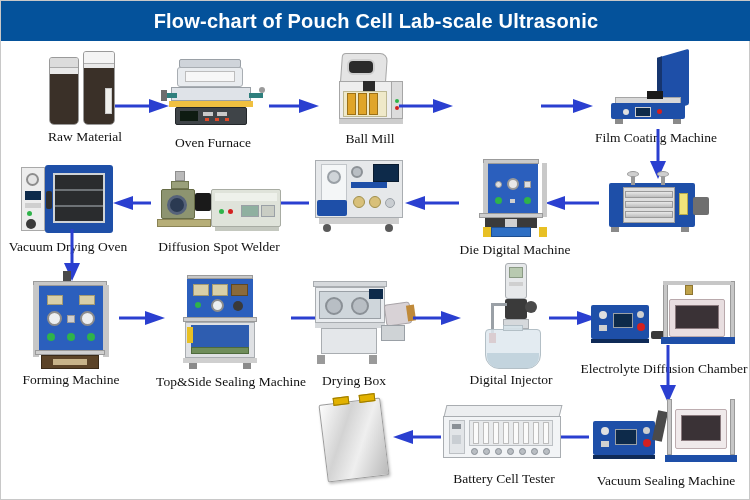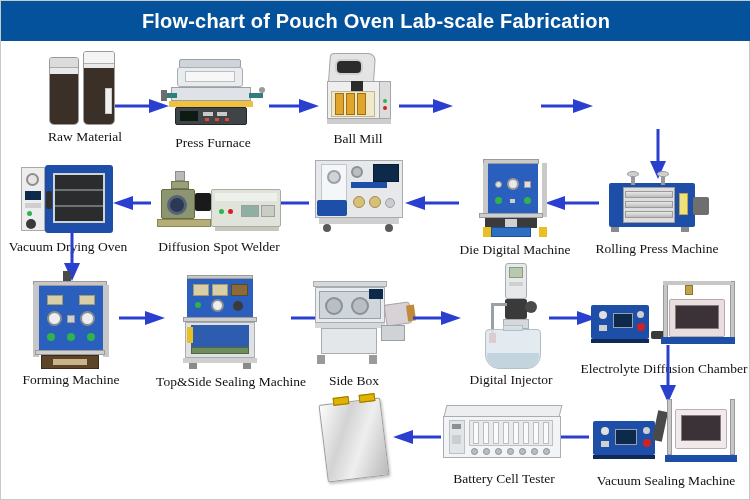--- a/index.html
+++ b/index.html
@@ -73,21 +73,21 @@
     box-shadow:1px 2px 3px rgba(0,0,0,.25);
   }
   .tab{position:absolute;height:6px;background:#e2b200;border:1px solid #9c7c00;}
 </style>
 </head>
 <body>
 
 <div id="root">
 
   <div class="header">
-    <div class="header-title">Flow-chart of Pouch Oven Lab-scale Fabrication</div>
+    <div class="header-title">Flow-chart of Pouch Cell Lab-scale Ultrasonic</div>
   </div>
 
   <div class="node" style="left:38px;top:46px;width:92px;height:92px;">
     <div class="node-img" style="height:78px;">
       <div class="bottle" style="left:10px;top:10px;width:28px;height:66px;">
         <div class="cap" style="height:9px;background:#dcdcdc;border-bottom:1px solid #aaa;"></div>
         <div class="liq" style="height:50px;"></div>
       </div>
       <div class="bottle" style="left:44px;top:4px;width:30px;height:72px;">
         <div class="cap" style="height:11px;background:#f4f4f4;border-bottom:1px solid #b0b0b0;"></div>
@@ -117,31 +117,31 @@
       <div class="pc" style="right:0px;top:30px;width:6px;height:6px;border-radius:50%;background:#9a9a9a;"></div>
       <div class="pc" style="left:8px;top:44px;width:84px;height:6px;background:#f0c040;"></div>
       <div class="pc" style="left:14px;top:50px;width:72px;height:18px;background:#3f4448;border:1px solid #23272a;border-radius:2px;"></div>
       <div class="pc" style="left:19px;top:54px;width:18px;height:10px;background:#0e1b12;"></div>
       <div class="pc" style="left:42px;top:55px;width:10px;height:4px;background:#c9c9c9;"></div>
       <div class="pc" style="left:56px;top:55px;width:10px;height:4px;background:#c9c9c9;"></div>
       <div class="pc" style="left:44px;top:61px;width:4px;height:3px;background:#e04a2a;"></div>
       <div class="pc" style="left:54px;top:61px;width:4px;height:3px;background:#e04a2a;"></div>
       <div class="pc" style="left:64px;top:61px;width:4px;height:3px;background:#e04a2a;"></div>
     </div>
-    <div class="node-label" style="top:78px;">Press Furnace</div>
+    <div class="node-label" style="top:78px;">Oven Furnace</div>
   </div>
 
   <div class="arrow" style="left:268px;top:97px;">
     <svg width="50" height="16" viewBox="0 0 50 16">
       <line x1="0" y1="8" x2="32" y2="8" stroke="#2A3FD0" stroke-width="3"></line>
       <polygon points="30,1 50,8 30,15" fill="#2A3FD0"></polygon>
     </svg>
   </div>
 
-  <div class="node" style="left:320px;top:50px;width:74px;height:90px;">
+  <div class="node" style="left:332px;top:50px;width:74px;height:90px;">
     <div class="node-img" style="height:76px;">
       <div class="pc" style="left:8px;top:2px;width:46px;height:30px;background:#e4e4e4;border:1px solid #a6a6a6;border-radius:4px 8px 2px 2px;transform:skewX(-4deg);"></div>
       <div class="pc" style="left:14px;top:8px;width:28px;height:16px;background:#2b2b2b;border:2px solid #cfcfcf;border-radius:6px;"></div>
       <div class="pc" style="left:6px;top:30px;width:54px;height:38px;background:#eeeeee;border:1px solid #a6a6a6;"></div>
       <div class="pc" style="left:10px;top:40px;width:44px;height:26px;background:#efe9c9;border:1px solid #bdb893;"></div>
       <div class="pc" style="left:14px;top:42px;width:9px;height:22px;background:#e0a52a;border:1px solid #9c7118;"></div>
       <div class="pc" style="left:25px;top:42px;width:9px;height:22px;background:#e0a52a;border:1px solid #9c7118;"></div>
       <div class="pc" style="left:36px;top:42px;width:9px;height:22px;background:#e0a52a;border:1px solid #9c7118;"></div>
       <div class="pc" style="left:30px;top:30px;width:12px;height:10px;background:#2b2b2b;"></div>
       <div class="pc" style="left:58px;top:30px;width:12px;height:38px;background:#dcdcdc;border:1px solid #a6a6a6;"></div>
@@ -160,20 +160,35 @@
   </div>
 
 
   <div class="arrow" style="left:540px;top:97px;">
     <svg width="52" height="16" viewBox="0 0 52 16">
       <line x1="0" y1="8" x2="34" y2="8" stroke="#2A3FD0" stroke-width="3"></line>
       <polygon points="32,1 52,8 32,15" fill="#2A3FD0"></polygon>
     </svg>
   </div>
 
+  <div class="node" style="left:600px;top:52px;width:110px;height:88px;">
+    <div class="node-img" style="height:74px;">
+      <div class="pc blue" style="left:58px;top:0px;width:30px;height:56px;transform:skewY(-16deg);border-radius:2px;"></div>
+      <div class="pc dblue" style="left:56px;top:4px;width:5px;height:52px;transform:skewY(-16deg);"></div>
+      <div class="pc" style="left:14px;top:44px;width:66px;height:7px;background:#d8d8d8;border:1px solid #a5a5a5;"></div>
+      <div class="pc blk" style="left:46px;top:38px;width:16px;height:8px;"></div>
+      <div class="pc blue" style="left:10px;top:50px;width:74px;height:16px;border-radius:2px;"></div>
+      <div class="pc scr" style="left:34px;top:54px;width:16px;height:10px;border:1px solid #cfcfcf;"></div>
+      <div class="pc" style="left:22px;top:56px;width:6px;height:6px;border-radius:50%;background:#e0e0e0;"></div>
+      <div class="pc redb" style="left:56px;top:56px;width:5px;height:5px;"></div>
+      <div class="pc" style="left:14px;top:66px;width:8px;height:5px;background:#8a8a8a;"></div>
+      <div class="pc" style="left:72px;top:66px;width:8px;height:5px;background:#8a8a8a;"></div>
+    </div>
+    <div class="node-label" style="top:77px;">Film Coating Machine</div>
+  </div>
 
   <div class="arrow" style="left:648px;top:128px;">
     <svg width="18" height="50" viewBox="0 0 18 50">
       <line x1="9" y1="0" x2="9" y2="34" stroke="#2A3FD0" stroke-width="3"></line>
       <polygon points="1,32 17,32 9,50" fill="#2A3FD0"></polygon>
     </svg>
   </div>
 
   <div class="node" style="left:600px;top:168px;width:112px;height:84px;">
     <div class="node-img" style="height:68px;">
@@ -184,21 +199,20 @@
       <div class="pc steel" style="left:24px;top:42px;width:48px;height:7px;border:1px solid #9a9a9a;"></div>
       <div class="pc" style="left:30px;top:6px;width:4px;height:10px;background:#9a9a9a;"></div>
       <div class="pc" style="left:26px;top:2px;width:12px;height:6px;background:#cfcfcf;border:1px solid #9a9a9a;border-radius:50%;"></div>
       <div class="pc" style="left:60px;top:6px;width:4px;height:10px;background:#9a9a9a;"></div>
       <div class="pc" style="left:56px;top:2px;width:12px;height:6px;background:#cfcfcf;border:1px solid #9a9a9a;border-radius:50%;"></div>
       <div class="pc" style="left:78px;top:24px;width:9px;height:22px;background:#f0e27a;border:1px solid #b5a84c;"></div>
       <div class="pc" style="left:92px;top:28px;width:16px;height:18px;background:#6f6f6f;border-radius:2px;"></div>
       <div class="pc" style="left:10px;top:58px;width:8px;height:5px;background:#8a8a8a;"></div>
       <div class="pc" style="left:80px;top:58px;width:8px;height:5px;background:#8a8a8a;"></div>
     </div>
-    <div class="node-label" style="top:72px;">Rolling Press Machine</div>
   </div>
 
   <div class="arrow" style="left:538px;top:194px;">
     <svg width="60" height="16" viewBox="0 0 60 16">
       <line x1="24" y1="8" x2="60" y2="8" stroke="#2A3FD0" stroke-width="3"></line>
       <polygon points="26,1 26,15 6,8" fill="#2A3FD0"></polygon>
     </svg>
   </div>
 
   <div class="node" style="left:460px;top:158px;width:108px;height:94px;">
@@ -372,21 +386,21 @@
       <div class="pc" style="left:44px;top:20px;width:18px;height:18px;border-radius:50%;background:#b8bec4;border:2px solid #8a9096;"></div>
       <div class="pc scr" style="left:62px;top:12px;width:14px;height:10px;"></div>
       <div class="pc" style="left:8px;top:46px;width:70px;height:5px;background:#d6d9dc;"></div>
       <div class="pc" style="left:14px;top:51px;width:56px;height:26px;background:#e4e7ea;border:1px solid #a9adb1;"></div>
       <div class="pc" style="left:78px;top:26px;width:26px;height:22px;background:#d8d2d6;border:1px solid #a9a4a8;border-radius:3px;transform:rotate(-8deg);"></div>
       <div class="pc" style="left:100px;top:28px;width:8px;height:16px;background:#c08a3a;transform:rotate(-8deg);"></div>
       <div class="pc" style="left:74px;top:48px;width:24px;height:16px;background:#cfd3d6;border:1px solid #9aa0a6;"></div>
       <div class="pc" style="left:10px;top:78px;width:8px;height:9px;background:#9a9a9a;"></div>
       <div class="pc" style="left:62px;top:78px;width:8px;height:9px;background:#9a9a9a;"></div>
     </div>
-    <div class="node-label" style="top:96px;left:42%;">Side Box</div>
+    <div class="node-label" style="top:96px;left:42%;">Drying Box</div>
   </div>
 
   <div class="arrow" style="left:412px;top:309px;">
     <svg width="48" height="16" viewBox="0 0 48 16">
       <line x1="0" y1="8" x2="30" y2="8" stroke="#2A3FD0" stroke-width="3"></line>
       <polygon points="28,1 48,8 28,15" fill="#2A3FD0"></polygon>
     </svg>
   </div>
 
   <div class="node" style="left:462px;top:262px;width:96px;height:124px;">

